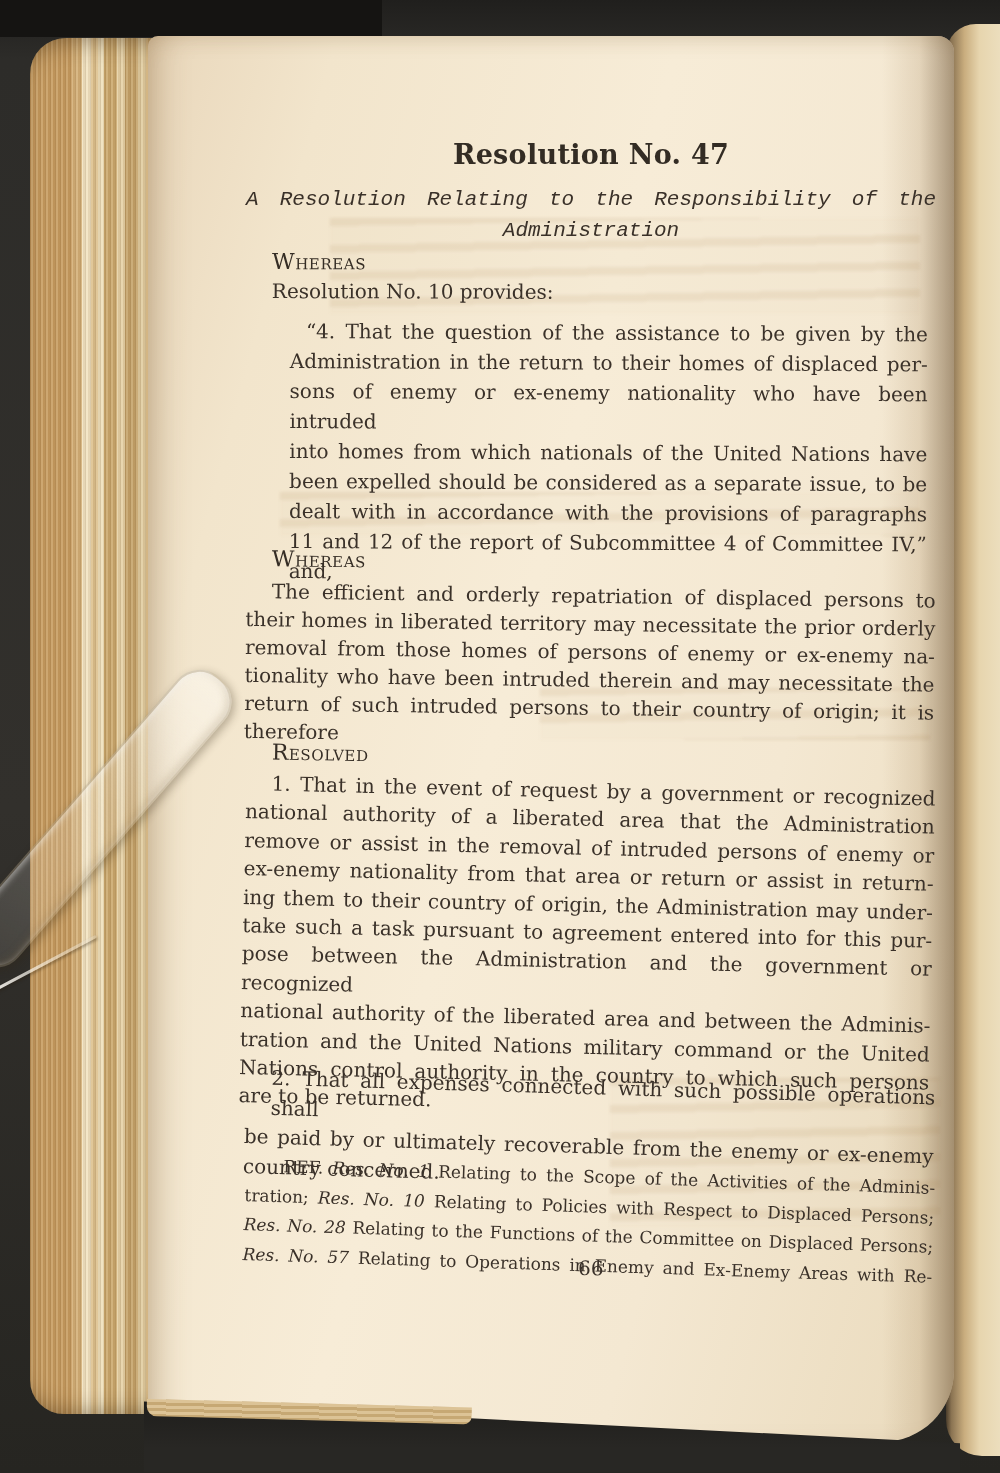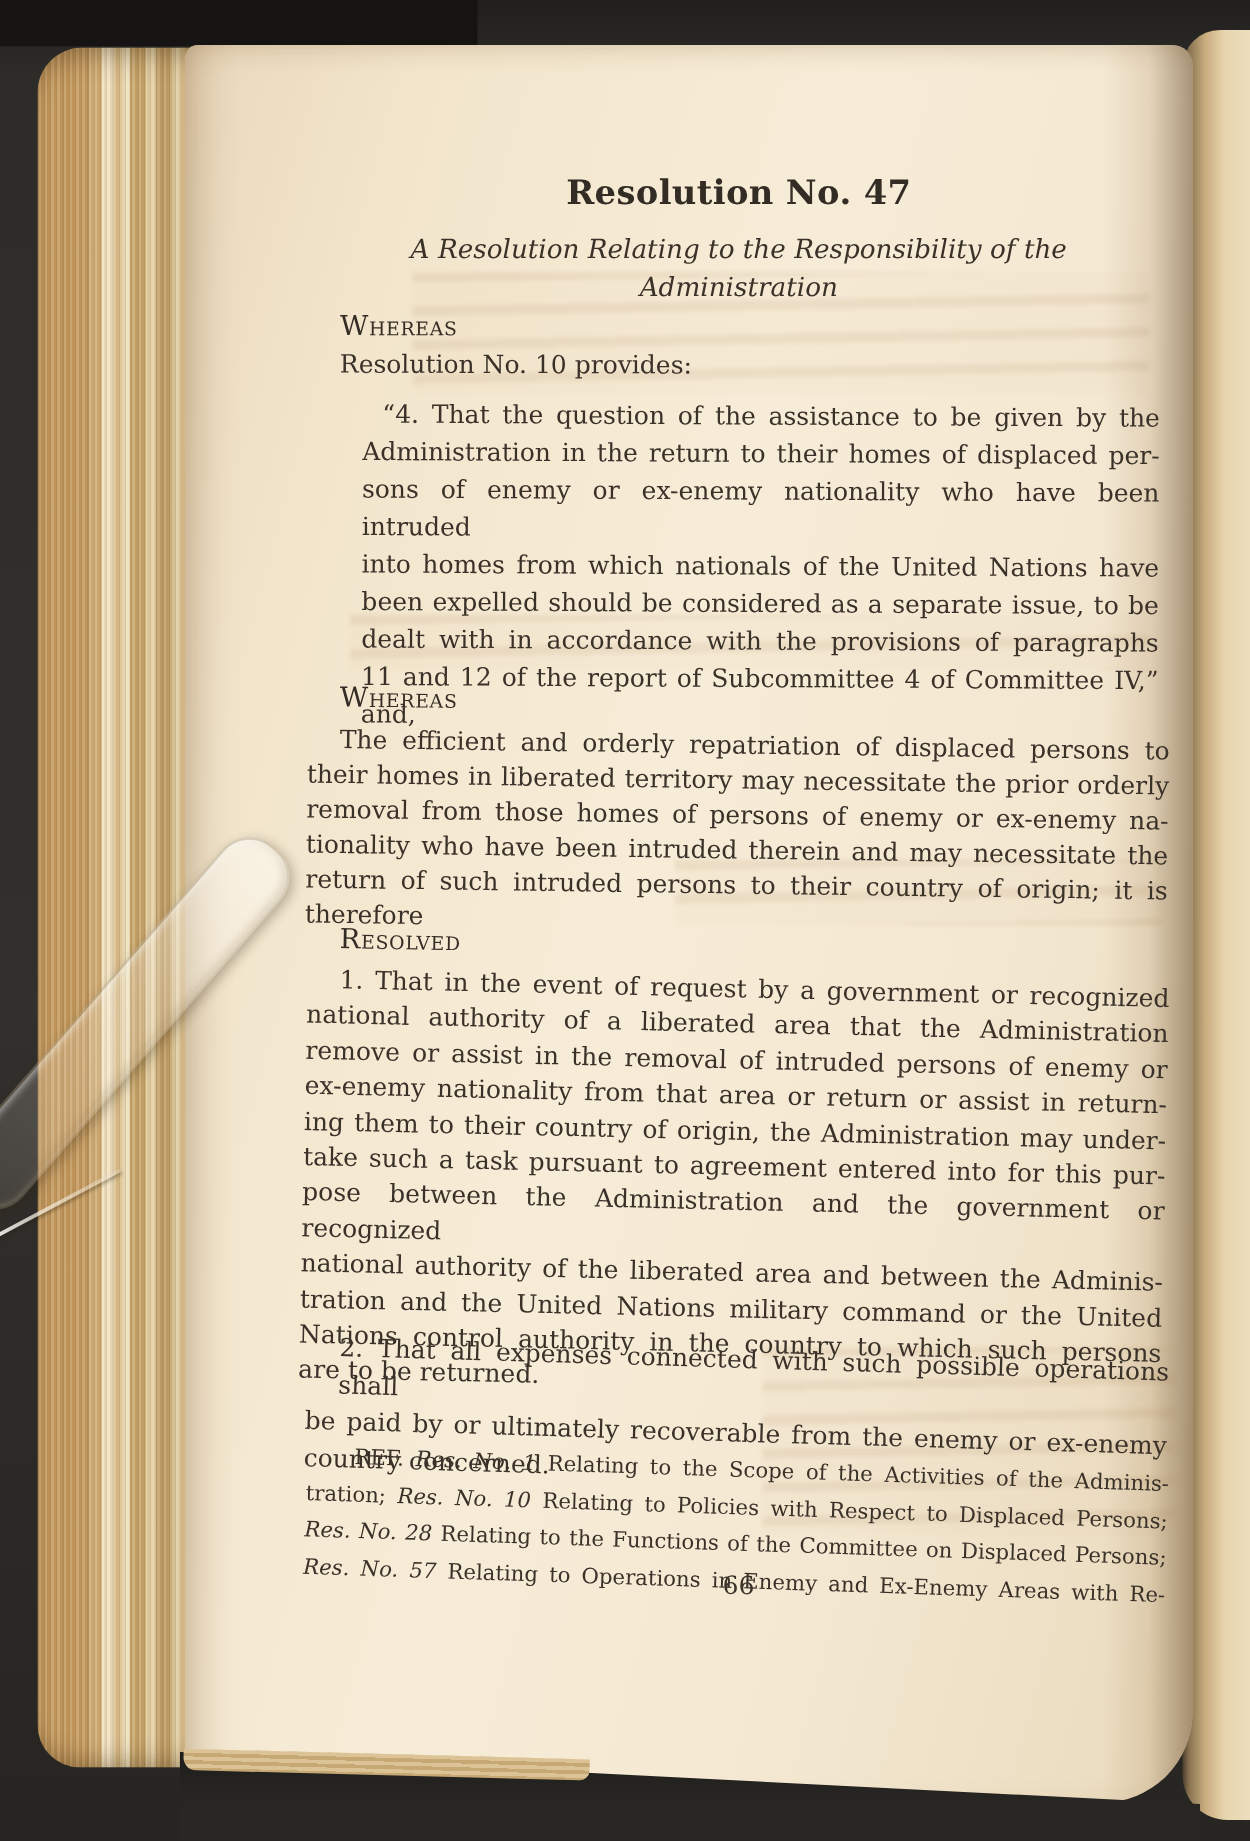--- a/index.html
+++ b/index.html
@@ -65,21 +65,21 @@
   .ghost2{left:280px;top:492px;width:640px;height:44px;}
   .ghost3{left:540px;top:688px;width:390px;height:52px;}
   .ghost4{left:610px;top:1078px;width:330px;height:150px;}
 
   
   .text-layer{left:246px;top:0;width:690px;height:1473px;z-index:7;color:#3a3129;font-size:20px;}
   .text-layer .abs{left:0;width:690px;transform-origin:left top;}
 
   .doc-title{top:139px;text-align:center;font-weight:bold;font-size:27px;color:#332c24;letter-spacing:.3px;}
   .subtitle{top:184px;font-style:italic;font-size:21px;line-height:31px;}
-  .centered .tline{text-align:center;text-align-last:center;}
+  .centered .tline{text-align-last:center;font-family:Liberation Mono, monospace;}
 
   .tline{text-align:justify;text-align-last:justify;}
   .tline.last{text-align-last:left;}
   .tline i{font-style:italic;}
 
   .sc-label{font-variant:small-caps;font-size:22px;letter-spacing:.6px;color:#352d25;padding-left:26px;}
   .whereas1{top:248px;transform:rotate(.15deg);line-height:28px;}
   .whereas1 .intro{padding-left:26px;margin-top:1px;}
 
   .quote{top:316px;margin-left:44px;width:638px !important;line-height:30px;transform:rotate(.3deg);}

